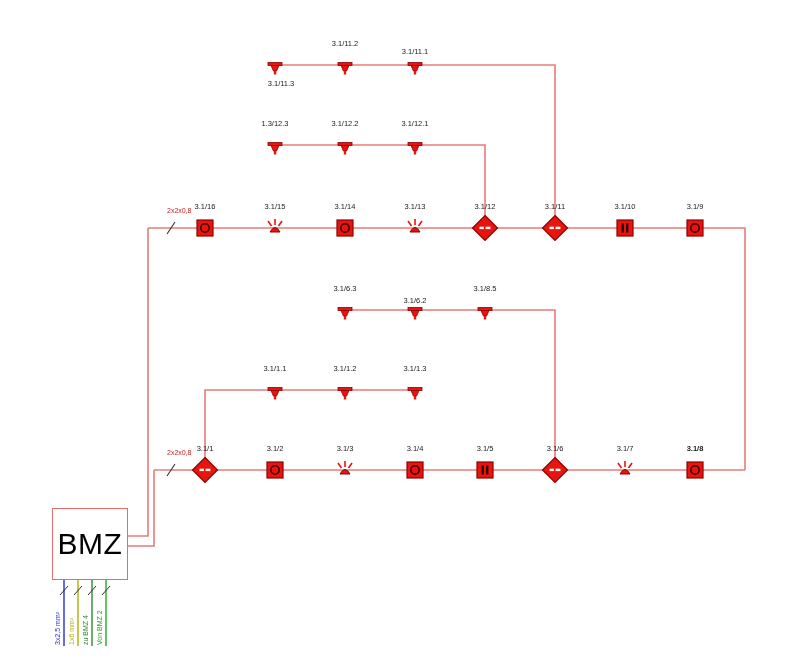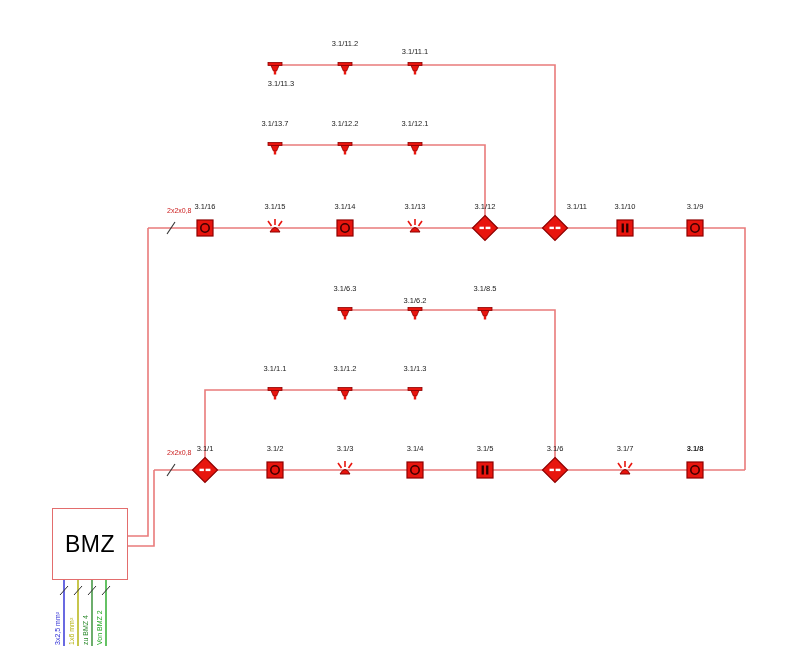--- a/index.html
+++ b/index.html
@@ -15,21 +15,21 @@
   .glyph{position:absolute;line-height:0;}
   .spec-label{position:absolute;font-size:7px;line-height:8px;}
   .feeder-label{
     position:absolute;font-size:7px;white-space:nowrap;
     transform:rotate(-90deg);transform-origin:0 0;line-height:8px;
   }
   #bmz-panel{
     position:absolute;left:52px;top:508px;width:74px;height:70px;
     border:1.2px solid #e36d6d;background:#ffffff;
     display:flex;align-items:center;justify-content:center;
-    font-size:23px;color:#000;letter-spacing:0.5px;
+    font-size:30px;color:#000;letter-spacing:0.5px;
   }
 </style>
 </head>
 <body>
 
 <div id="canvas">
   <svg id="wires" width="800" height="668">
       <polyline points="275,65 555,65 555,228" fill="none" stroke="#e97b7b" stroke-width="1.6"></polyline>
       <polyline points="275,145 485,145 485,228" fill="none" stroke="#e97b7b" stroke-width="1.6"></polyline>
       <polyline points="148,228 745,228 745,470" fill="none" stroke="#e97b7b" stroke-width="1.6"></polyline>
@@ -74,21 +74,21 @@
         <rect x="1" y="0.5" width="14" height="3" fill="#e8150e" stroke="#8e0000" stroke-width="0.8"></rect>
         <polygon points="4,3.5 12,3.5 9.6,9 6.4,9" fill="#e8150e" stroke="#8e0000" stroke-width="0.8"></polygon>
         <rect x="6.8" y="9" width="2.4" height="3.5" fill="#e8150e"></rect>
       </svg></div>
     <div class="device-label" style="left: 383px; top: 39px; margin-top: 8px;">3.1/11.1</div>
     <div class="glyph" style="left: 267px; top: 142px;"><svg width="16" height="13">
         <rect x="1" y="0.5" width="14" height="3" fill="#e8150e" stroke="#8e0000" stroke-width="0.8"></rect>
         <polygon points="4,3.5 12,3.5 9.6,9 6.4,9" fill="#e8150e" stroke="#8e0000" stroke-width="0.8"></polygon>
         <rect x="6.8" y="9" width="2.4" height="3.5" fill="#e8150e"></rect>
       </svg></div>
-    <div class="device-label" style="left: 243px; top: 119px;">3.1/13.7</div>
+    <div class="device-label" style="left: 243px; top: 119px;">1.3/12.3</div>
     <div class="glyph" style="left: 337px; top: 142px;"><svg width="16" height="13">
         <rect x="1" y="0.5" width="14" height="3" fill="#e8150e" stroke="#8e0000" stroke-width="0.8"></rect>
         <polygon points="4,3.5 12,3.5 9.6,9 6.4,9" fill="#e8150e" stroke="#8e0000" stroke-width="0.8"></polygon>
         <rect x="6.8" y="9" width="2.4" height="3.5" fill="#e8150e"></rect>
       </svg></div>
     <div class="device-label" style="left: 313px; top: 119px;">3.1/12.2</div>
     <div class="glyph" style="left: 407px; top: 142px;"><svg width="16" height="13">
         <rect x="1" y="0.5" width="14" height="3" fill="#e8150e" stroke="#8e0000" stroke-width="0.8"></rect>
         <polygon points="4,3.5 12,3.5 9.6,9 6.4,9" fill="#e8150e" stroke="#8e0000" stroke-width="0.8"></polygon>
         <rect x="6.8" y="9" width="2.4" height="3.5" fill="#e8150e"></rect>
@@ -122,21 +122,21 @@
         <polygon points="14,1.5 26.5,14 14,26.5 1.5,14" fill="#e8150e" stroke="#8e0000" stroke-width="1.2"></polygon>
         <rect x="8.5" y="12.7" width="4.4" height="2.4" fill="#ffffff"></rect>
         <rect x="14.6" y="12.7" width="4.8" height="2.4" fill="#ffffff"></rect>
       </svg></div>
     <div class="device-label" style="left: 453px; top: 202px;">3.1/12</div>
     <div class="glyph" style="left: 541px; top: 214px;"><svg width="28" height="28">
         <polygon points="14,1.5 26.5,14 14,26.5 1.5,14" fill="#e8150e" stroke="#8e0000" stroke-width="1.2"></polygon>
         <rect x="8.5" y="12.7" width="4.4" height="2.4" fill="#ffffff"></rect>
         <rect x="14.6" y="12.7" width="4.8" height="2.4" fill="#ffffff"></rect>
       </svg></div>
-    <div class="device-label" style="left: 523px; top: 202px; text-align: right;">3.1/11</div>
+    <div class="device-label" style="left: 523px; top: 202px;">3.1/11</div>
     <div class="glyph" style="left: 616px; top: 219px;"><svg width="18" height="18">
         <rect x="1" y="1" width="16" height="16" fill="#e8150e" stroke="#8e0000" stroke-width="1.2"></rect>
         <rect x="5.6" y="4.5" width="2.3" height="9" fill="#2d0000"></rect>
         <rect x="10.1" y="4.5" width="2.3" height="9" fill="#2d0000"></rect>
       </svg></div>
     <div class="device-label" style="left: 593px; top: 202px;">3.1/10</div>
     <div class="glyph" style="left: 686px; top: 219px;"><svg width="18" height="18">
         <rect x="1" y="1" width="16" height="16" fill="#e8150e" stroke="#8e0000" stroke-width="1.2"></rect>
         <circle cx="9" cy="9" r="4.2" fill="none" stroke="#3f0000" stroke-width="1.6"></circle>
       </svg></div>

